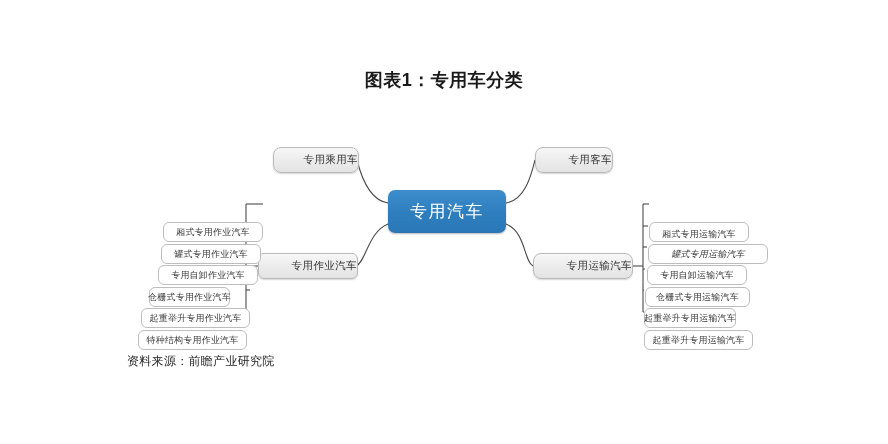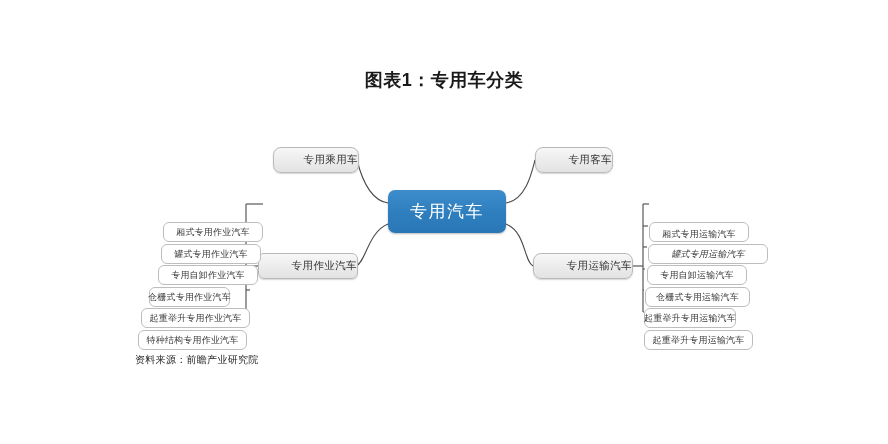--- a/index.html
+++ b/index.html
@@ -18,24 +18,23 @@
     text-align:center;
     font-size:18px;
     font-weight:bold;
     color:#1a1a1a;
     letter-spacing:.5px;
   }
 
   .source{
     position:absolute;
     left:127px;top:353px;
-    font-size:10px;
+    font-size:12px;
     color:#262626;
     letter-spacing:.3px;
-    margin-left:8px;
   }
 
   svg.links{
     position:absolute;left:0;top:0;
     width:888px;height:444px;
     pointer-events:none;
   }
 
   
   .center-node{

